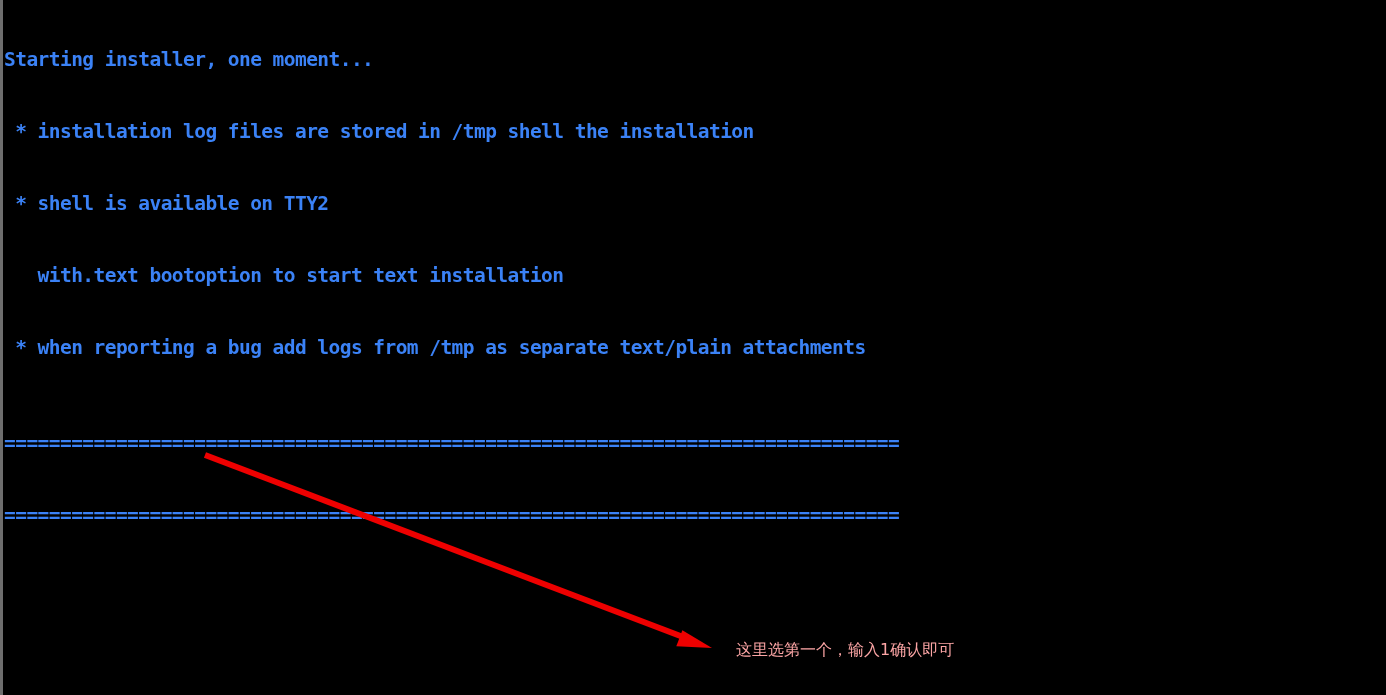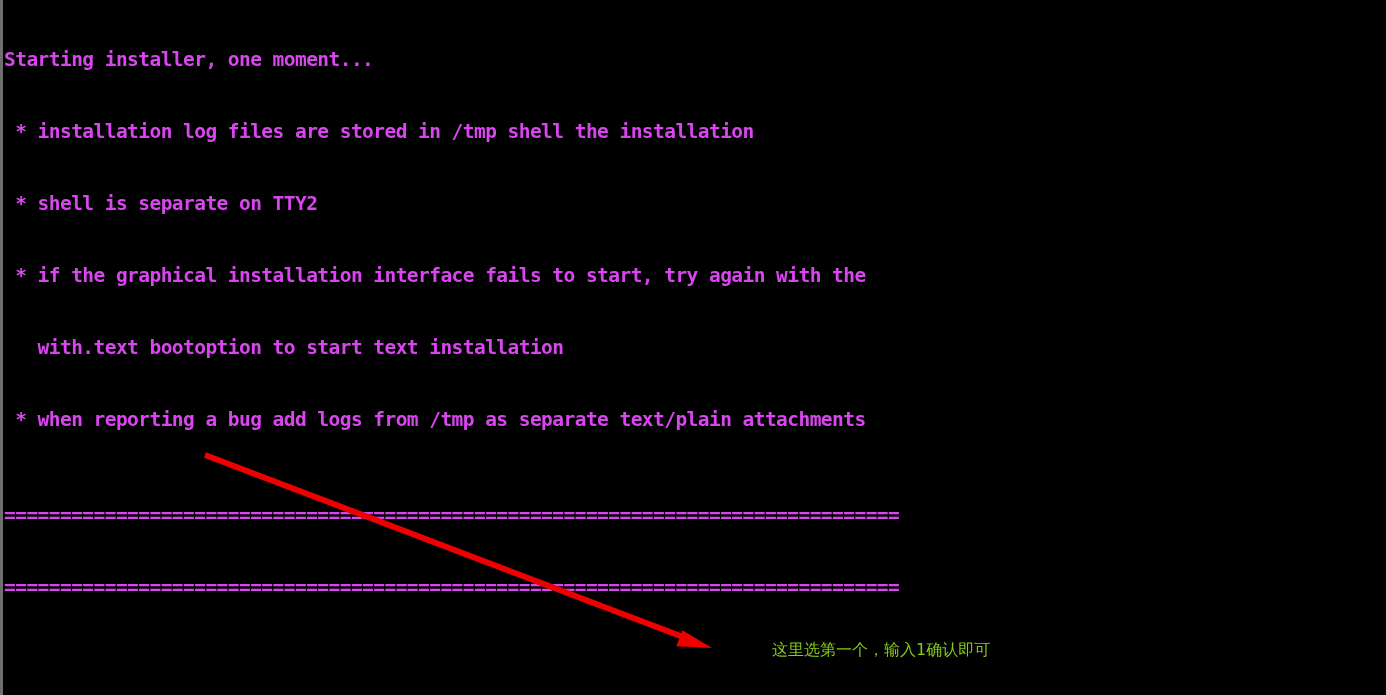--- a/index.html
+++ b/index.html
@@ -66,25 +66,24 @@
     white-space: pre;
   }
 </style>
 </head>
 <body>
 
 <div id="screen" style="background: rgb(0, 0, 0);">
 
   <div id="left-edge"></div>
 
-  <div id="console" style="color: #d946ef;">
+  <div id="console" style="color: #3b82f6;">
     <div class="line">Starting installer, one moment...</div>
     <div class="line"> * installation log files are stored in /tmp shell the installation</div>
-    <div class="line"> * shell is separate on TTY2</div>
-    <div class="line"> * if the graphical installation interface fails to start, try again with the</div>
+    <div class="line"> * shell is available on TTY2</div>
     <div class="line">   with.text bootoption to start text installation</div>
     <div class="line"> * when reporting a bug add logs from /tmp as separate text/plain attachments</div>
 
     <div class="sep">================================================================================</div>
     <div class="sep">================================================================================</div>
 
     
     
 
     
@@ -109,16 +108,16 @@
     
   </div>
 
   <div id="annotation-layer">
     <svg width="1386" height="695" viewBox="0 0 1386 695">
       <g>
         <line id="arrow-shaft" x1="205" y1="455" x2="687.7010419115987" y2="638.7501007671372" stroke="#ee0000" stroke-width="6" stroke-linecap="butt"></line>
         <polygon id="arrow-head" points="712,648 676.3110205166487,646.1843063482722 682.3768198212761,630.2497972941475" fill="#ee0000"></polygon>
       </g>
     </svg>
-    <div id="annotation-text" style="color: #84cc16; margin-left: 36px;">这里选第一个，输入1确认即可</div>
+    <div id="annotation-text" style="color: #fca5a5;">这里选第一个，输入1确认即可</div>
   </div>
 
 </div>
 
 </body></html>

